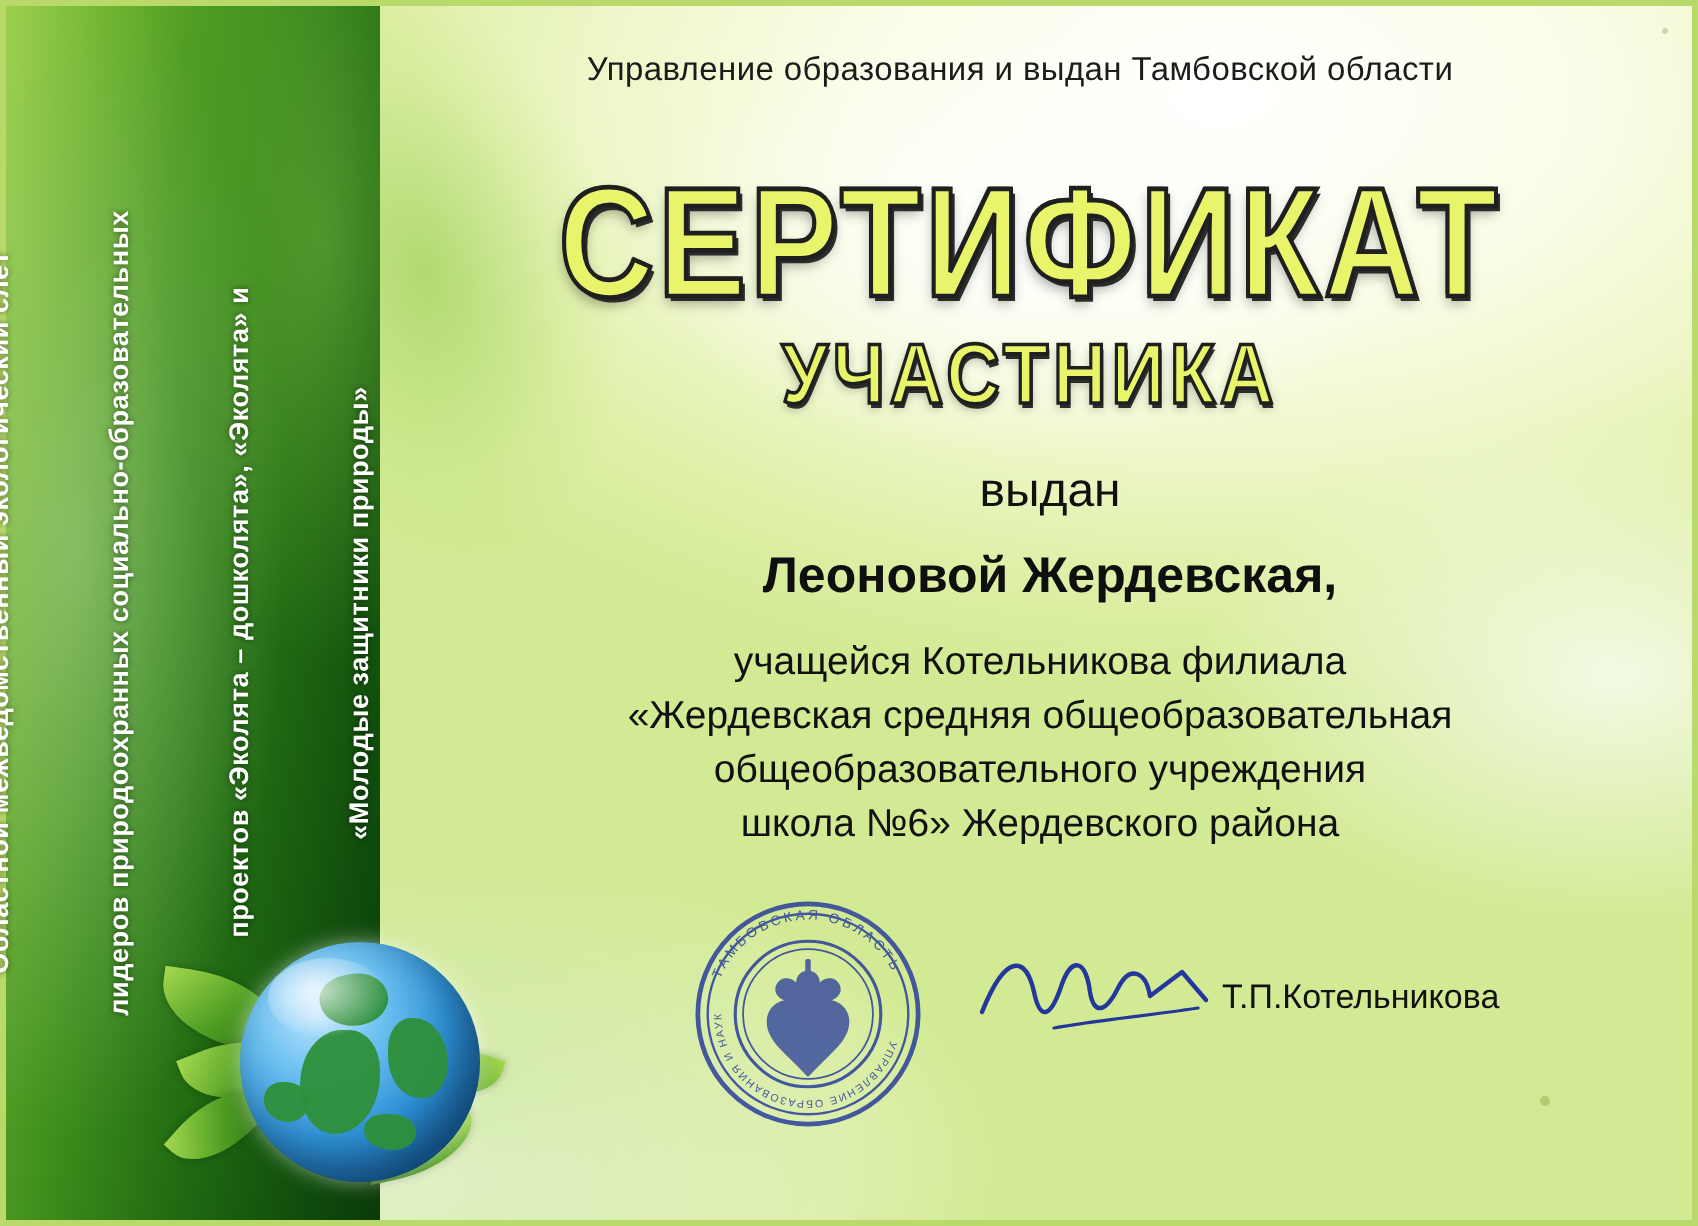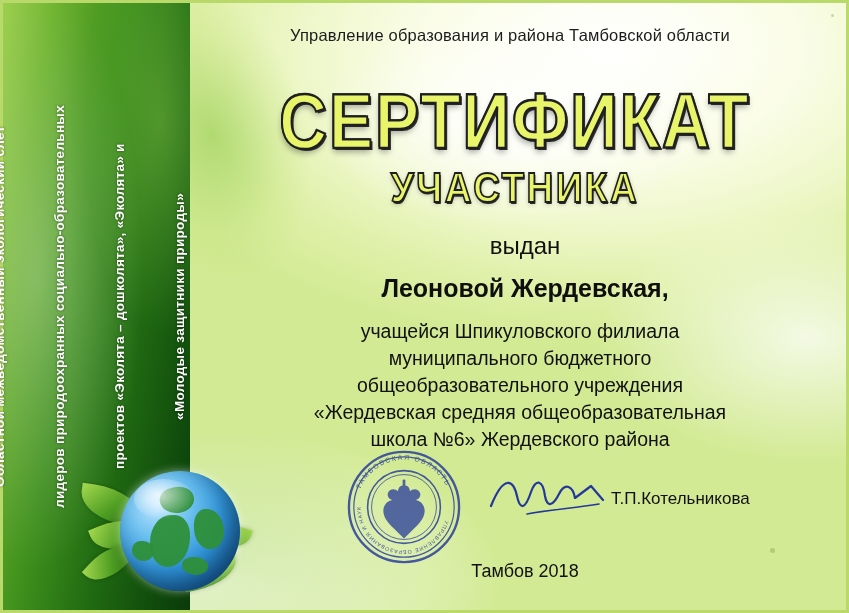--- a/index.html
+++ b/index.html
@@ -297,33 +297,32 @@
     <div class="globe">
       <div class="cont c1"></div>
       <div class="cont c2"></div>
       <div class="cont c3"></div>
       <div class="cont c4"></div>
       <div class="cont c5"></div>
       <div class="globe-gloss"></div>
     </div>
   </div>
 
-  <div class="header-line">Управление образования и района Тамбовской области</div>
+  <div class="header-line">Управление образования и выдан Тамбовской области</div>
 
   <div class="title-main">СЕРТИФИКАТ</div>
   <div class="title-sub">УЧАСТНИКА</div>
 
   <div class="issued-to">выдан</div>
   <div class="recipient">Леоновой Жердевская,</div>
 
   <div class="description">
-    <span class="ln">учащейся Шпикуловского филиала</span>
-    <span class="ln">муниципального бюджетного</span>
+    <span class="ln">учащейся Котельникова филиала</span>
+    <span class="ln">«Жердевская средняя общеобразовательная</span>
     <span class="ln">общеобразовательного учреждения</span>
-    <span class="ln">«Жердевская средняя общеобразовательная</span>
     <span class="ln">школа  №6» Жердевского района</span>
   </div>
 
   <div class="sign-name">Т.П.Котельникова</div>
 
   <svg class="sign-scribble" viewBox="0 0 120 48">
     <path d="M4 36 C 16 6, 26 8, 30 26 C 33 40, 38 40, 44 22 C 49 8, 56 10, 58 26 C 60 38, 66 36, 72 24 C 78 12, 86 16, 88 28 L 104 16 L 116 30" fill="none" stroke="#24379c" stroke-width="2.2" stroke-linecap="round" stroke-linejoin="round"></path>
     <path d="M40 44 C 62 40, 86 38, 112 34" fill="none" stroke="#24379c" stroke-width="1.6" stroke-linecap="round"></path>
   </svg>
 
@@ -343,15 +342,14 @@
     <text fill="#24379c" font-size="5.4" font-family="Liberation Sans, sans-serif" letter-spacing="0.9">
       <textPath href="#arcBottom" startOffset="10%">УПРАВЛЕНИЕ ОБРАЗОВАНИЯ И НАУКИ</textPath>
     </text>
 
     <g fill="#24379c" opacity="0.9">
       <path d="M60 38 c -4 0 -6 3 -6 6 c -3 -3 -8 -3 -10 1 c -2 4 1 7 4 8 c -5 1 -9 5 -9 11 c 0 8 7 14 11 18 c 4 4 7 7 10 10 c 3 -3 6 -6 10 -10 c 4 -4 11 -10 11 -18 c 0 -6 -4 -10 -9 -11 c 3 -1 6 -4 4 -8 c -2 -4 -7 -4 -10 -1 c 0 -3 -2 -6 -6 -6 z"></path>
       <rect x="58.6" y="32" width="2.8" height="8" rx="1"></rect>
     </g>
   </svg>
 
-  <div class="footer-place">Тамбов 2018</div>
 
 </div>
 
 </body></html>

